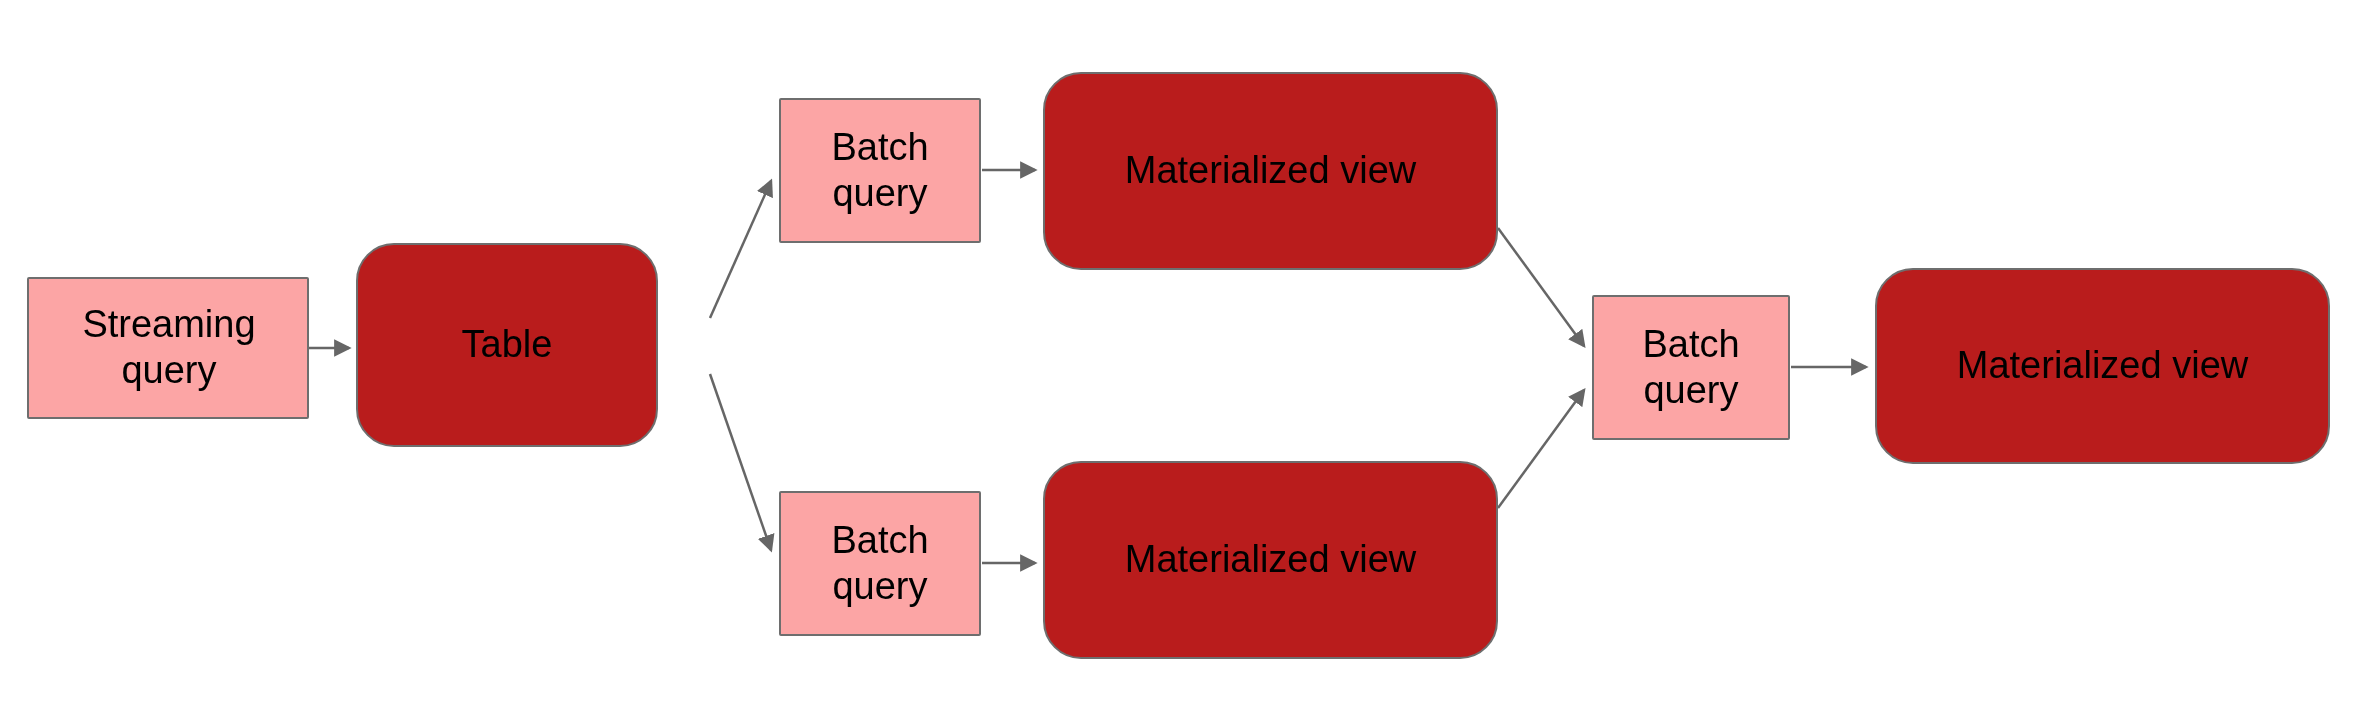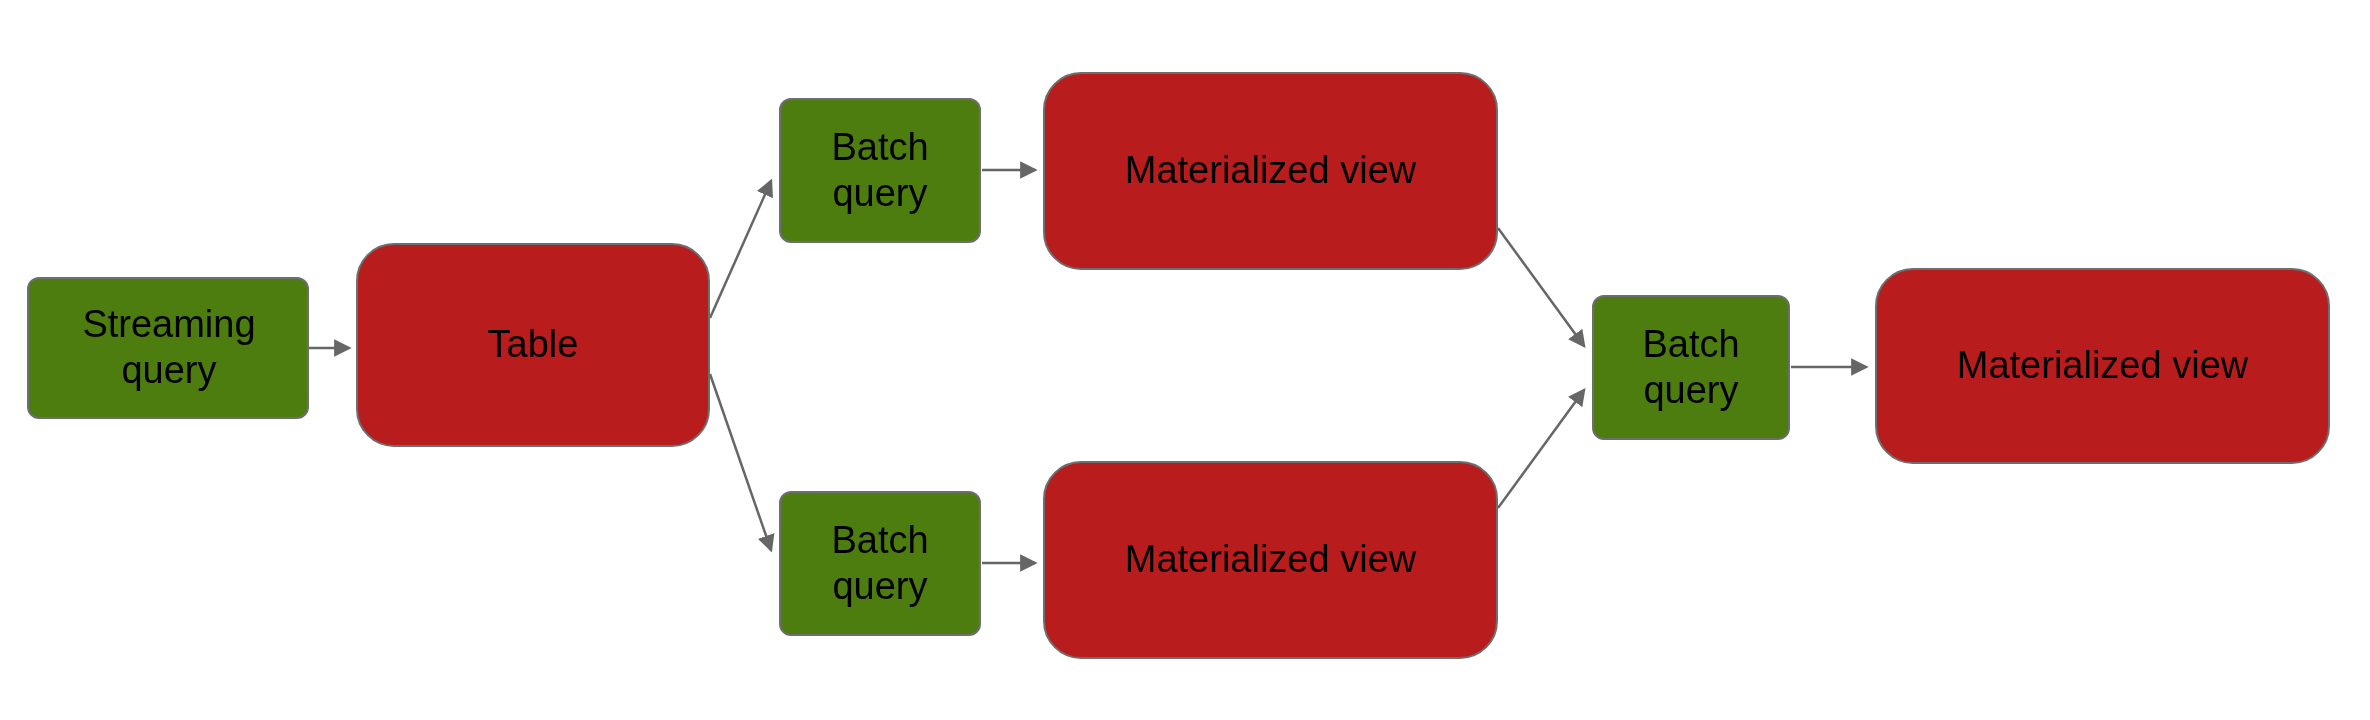--- a/index.html
+++ b/index.html
@@ -29,23 +29,23 @@
     align-items: center;
     justify-content: center;
     text-align: center;
     font-size: 38px;
     line-height: 1.2;
     color: #000000;
     box-sizing: border-box;
     padding: 0 18px;
   }
   .node-query {
-    background: #4d7c0f;
+    background: #fca5a5;
     border: 2.5px solid #6e6e6e;
-    border-radius: 12px;
+    border-radius: 2px;
   }
   .node-store {
     background: #b91c1c;
     border: 2.5px solid #6e6e6e;
     border-radius: 38px;
   }
 </style>
 </head>
 <body>
 
@@ -64,21 +64,21 @@
     <line x1="982" y1="563" x2="1035" y2="563" stroke="#666666" stroke-width="2.5" marker-end="url(#arrowhead)"></line>
     <line x1="1498" y1="228" x2="1584" y2="346" stroke="#666666" stroke-width="2.5" marker-end="url(#arrowhead)"></line>
     <line x1="1498" y1="508" x2="1584" y2="390" stroke="#666666" stroke-width="2.5" marker-end="url(#arrowhead)"></line>
     <line x1="1791" y1="367" x2="1866" y2="367" stroke="#666666" stroke-width="2.5" marker-end="url(#arrowhead)"></line>
   </svg>
 
   <div class="node node-query" style="left:27px; top:277px; width:282px; height:142px;padding-left:20px;">
     <span>Streaming query</span>
   </div>
 
-  <div class="node node-store" style="left:356px; top:243px; width:354px; height:204px;">
+  <div class="node node-store" style="left:356px; top:243px; width:302px; height:204px;">
     <span>Table</span>
   </div>
 
   <div class="node node-query" style="left:779px; top:98px; width:202px; height:145px;">
     <span>Batch query</span>
   </div>
 
   <div class="node node-store" style="left:1043px; top:72px; width:455px; height:198px;">
     <span>Materialized view</span>
   </div>

